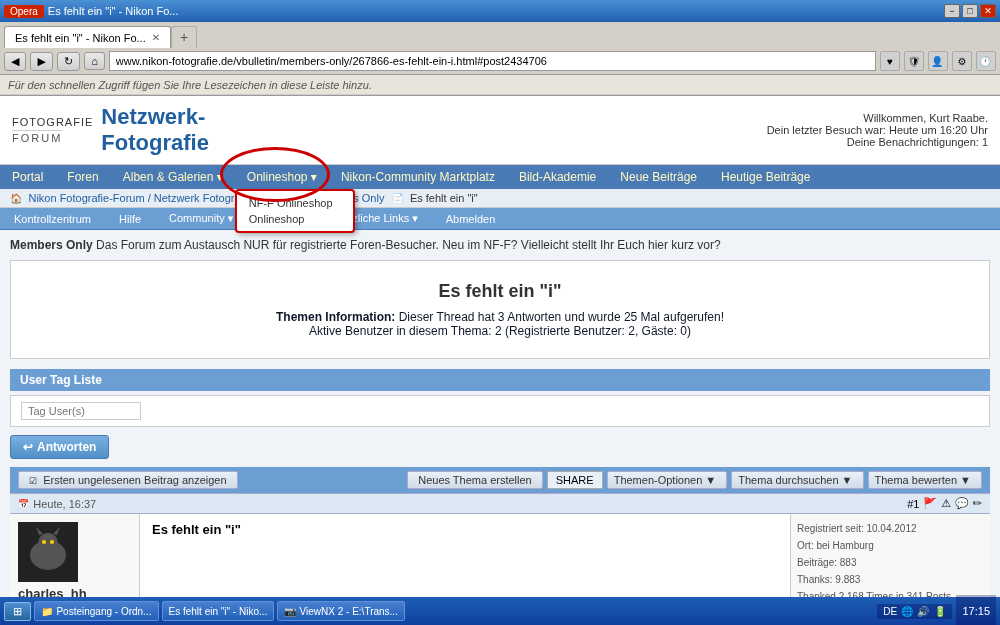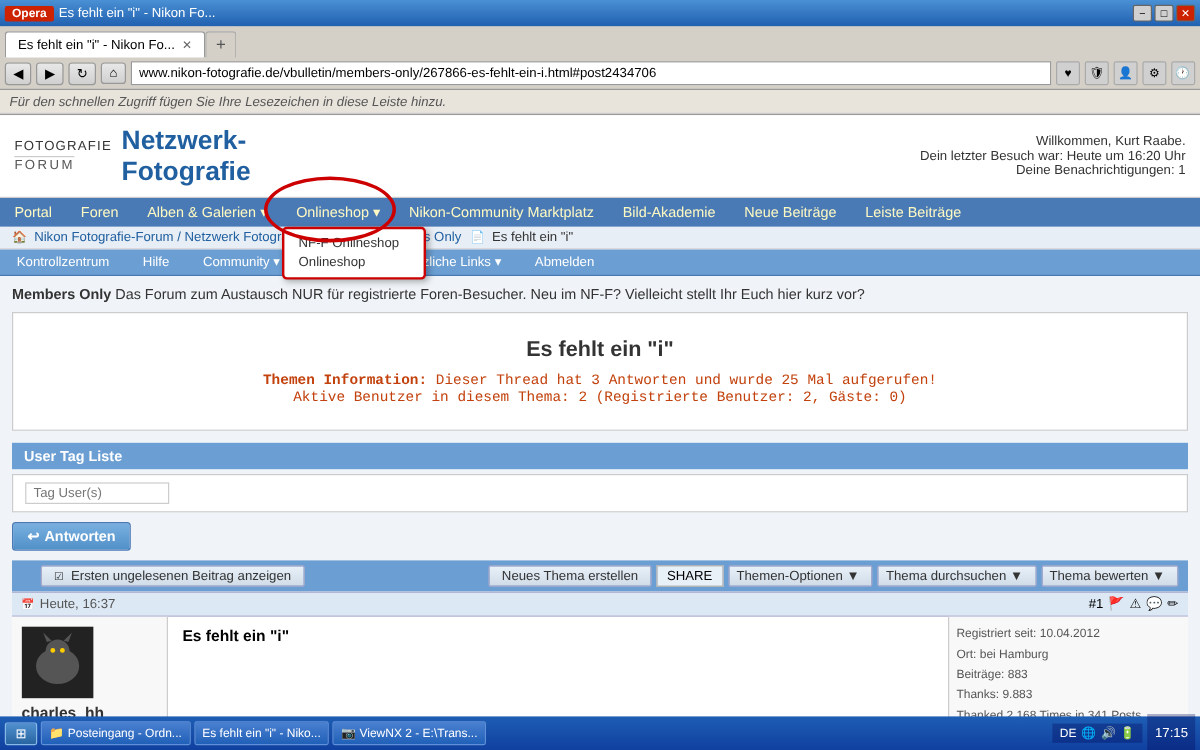--- a/index.html
+++ b/index.html
@@ -2,21 +2,21 @@
 <html><head>
   <meta charset="utf-8">
   <style>
     * { margin: 0; padding: 0; box-sizing: border-box; }
     body { font-family: Arial, sans-serif; font-size: 11px; background: #c0c0c0; width: 1000px; height: 625px; overflow: hidden; }
 
     
     .browser-chrome { background: #d4d0c8; border-bottom: 1px solid #999; }
     .title-bar { background: linear-gradient(to bottom, #4a90d4, #2060b0); height: 22px; display: flex; align-items: center; justify-content: space-between; padding: 0 4px; }
     .title-bar-left { display: flex; align-items: center; gap: 4px; }
-    .opera-btn { background: #cc2200; color: white; font-size: 10px; font-weight: bold; padding: 1px 6px; border-radius: 2px; cursor: pointer; }
+    .opera-btn { background: #cc2200; color: white; font-size: 10px; font-weight: normal; padding: 1px 6px; border-radius: 2px; cursor: pointer; }
     .tab-bar { background: #d4d0c8; display: flex; align-items: flex-end; padding: 3px 4px 0; height: 26px; }
     .tab { background: white; border: 1px solid #999; border-bottom: none; padding: 2px 10px; font-size: 11px; display: flex; align-items: center; gap: 6px; height: 22px; border-radius: 3px 3px 0 0; }
     .tab-close { font-size: 10px; color: #666; cursor: pointer; }
     .new-tab { background: none; border: 1px solid #aaa; border-bottom: none; padding: 2px 8px; font-size: 14px; color: #555; height: 22px; border-radius: 3px 3px 0 0; cursor: pointer; }
     .nav-bar { background: #d4d0c8; display: flex; align-items: center; padding: 3px 4px; gap: 4px; border-bottom: 1px solid #999; }
     .nav-btn { background: linear-gradient(to bottom, #e8e8e8, #d0d0d0); border: 1px solid #999; border-radius: 3px; padding: 2px 6px; cursor: pointer; font-size: 11px; }
     .address-bar { flex: 1; height: 20px; border: 1px solid #999; padding: 1px 6px; font-size: 11px; background: white; }
     .nav-icons { display: flex; gap: 4px; }
     .nav-icon { width: 20px; height: 20px; background: #d0d0d0; border: 1px solid #aaa; border-radius: 2px; display: flex; align-items: center; justify-content: center; font-size: 10px; cursor: pointer; }
     .bookmarks-bar { background: #e8e4dc; border-bottom: 1px solid #ccc; padding: 2px 8px; font-size: 11px; color: #555; height: 20px; display: flex; align-items: center; font-style: italic; }
@@ -58,33 +58,33 @@
     
     .content { background: #f0f4f8; padding: 8px 10px; }
 
     
     .members-header { font-size: 12px; color: #333; margin-bottom: 8px; }
     .members-header strong { color: #333; }
 
     
     .thread-box { background: white; border: 1px solid #ccc; padding: 20px; text-align: center; margin-bottom: 10px; }
     .thread-title { font-size: 18px; font-weight: bold; color: #333; margin-bottom: 8px; }
-    .thread-info { font-size: 12px; color: #c2410c; font-family: Liberation Mono, monospace; }
+    .thread-info { font-size: 12px; color: #0f172a; }
 
     
     .user-tag-section { background: #6b9ed2; color: white; padding: 4px 10px; font-size: 12px; font-weight: bold; margin-bottom: 4px; }
     .user-tag-content { background: white; border: 1px solid #ccc; padding: 6px 10px; margin-bottom: 8px; font-size: 11px; color: #555; }
 
     
     .action-bar { margin-bottom: 8px; }
     .reply-btn { background: linear-gradient(to bottom, #7ab0e0, #5090c8); color: white; border: 1px solid #4a7ab5; padding: 4px 12px; font-size: 12px; font-weight: bold; cursor: pointer; border-radius: 3px; display: inline-flex; align-items: center; gap: 4px; }
 
     
     .post-actions-bar { background: #6b9ed2; display: flex; align-items: center; gap: 4px; padding: 4px 8px; margin-bottom: 0; }
-    .post-action-btn { background: linear-gradient(to bottom, #e8f0f8, #d0dce8); border: 1px solid #aac; padding: 2px 10px; font-size: 11px; cursor: pointer; border-radius: 2px; color: #333; margin-left: 16px; }
+    .post-action-btn { background: linear-gradient(to bottom, #e8f0f8, #d0dce8); border: 1px solid #aac; padding: 2px 10px; font-size: 11px; cursor: pointer; border-radius: 2px; color: #333; }
     .share-btn { background: #e8f0f8; border: 1px solid #aaa; padding: 2px 8px; font-size: 11px; cursor: pointer; }
     .post-action-dropdown { background: linear-gradient(to bottom, #e8f0f8, #d0dce8); border: 1px solid #aac; padding: 2px 10px 2px 6px; font-size: 11px; cursor: pointer; border-radius: 2px; color: #333; display: inline-flex; align-items: center; gap: 4px; }
 
     
     .post-date-row { background: #dce8f4; border-top: 1px solid #aac; border-bottom: 1px solid #aac; padding: 3px 8px; display: flex; align-items: center; justify-content: space-between; }
     .post-date { font-size: 11px; color: #555; display: flex; align-items: center; gap: 4px; }
     .post-icons { display: flex; gap: 4px; align-items: center; }
 
     .post-body { display: flex; background: white; border-bottom: 1px solid #ccc; }
     .post-sidebar { width: 130px; min-width: 130px; border-right: 1px solid #ccc; padding: 8px; background: #f8f8f8; }
@@ -181,21 +181,21 @@
       <div class="dropdown-popup">
         <div>NF-F Onlineshop</div>
         <div>Onlineshop</div>
       </div>
 
       <div style="position:absolute;top:-18px;left:-15px;width:110px;height:55px;border:3px solid #cc0000;border-radius:50%;pointer-events:none;z-index:200;"></div>
     </div>
     <a href="#">Nikon-Community Marktplatz</a>
     <a href="#">Bild-Akademie</a>
     <a href="#">Neue Beiträge</a>
-    <a href="#">Leiste Beiträge</a>
+    <a href="#">Heutige Beiträge</a>
   </div>
 
   <div class="breadcrumb-bar">
     <div class="breadcrumb">
       <span style="font-size:10px;margin-right:2px;">🏠</span>
       <a href="#">Nikon Fotografie-Forum / Netzwerk Fotografie</a>
       <span>&gt;</span>
       <a href="#">Forum</a>
       <span>&gt;</span>
       <a href="#">Members Only</a>

